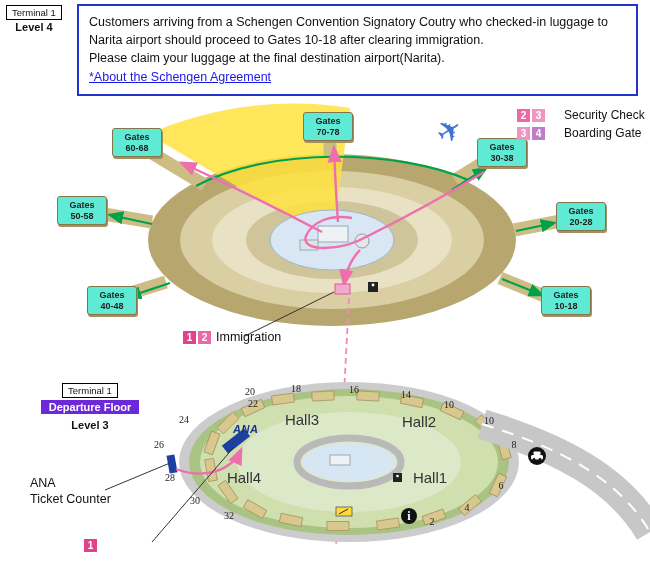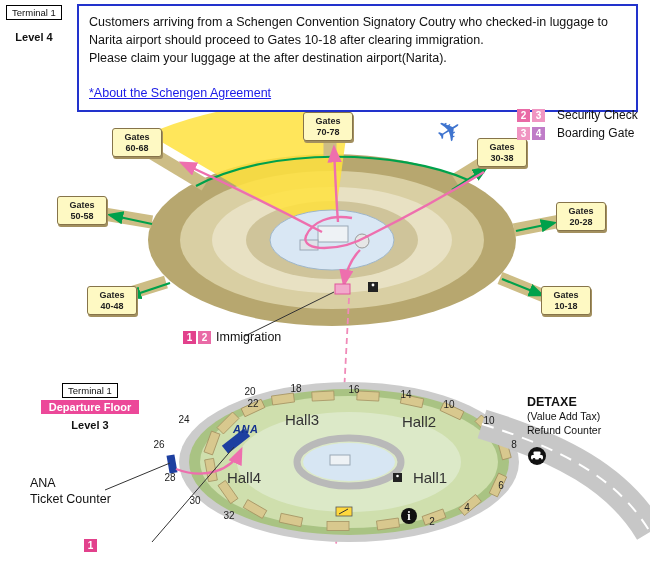--- a/index.html
+++ b/index.html
@@ -4,49 +4,49 @@
 <style>
   html,body{margin:0;padding:0;background:#fff;}
   #canvas{position:relative;width:650px;height:571px;background:#fff;overflow:hidden;
           font-family:"Liberation Sans","DejaVu Sans",sans-serif;color:#111;}
   #mapsvg{position:absolute;left:0;top:0;z-index:1;}
   .lab{position:absolute;z-index:2;}
 
   
   .t1tag{left:2px;top:2px;width:64px;text-align:center;}
   .t1box{display:inline-block;border:1px solid #000;font-size:9.5px;padding:0 5px;line-height:13px;}
-  .lvl{font-weight:bold;font-size:11px;margin-top:11px;}
+  .lvl{font-weight:bold;font-size:11px;margin-top:1px;}
 
   
   .notice{left:77px;top:4px;width:561px;border:2px solid #2233cc;padding:8px 10px 7px 10px;
           font-size:12.5px;line-height:1.42;box-sizing:border-box;background:#fff;}
-  .nlink{display:inline-block;margin-top:18px;color:#1a1ae6;cursor:pointer;font-size:12.5px;}
-
-  
-  .gate{position:absolute;z-index:2;width:48px;height:27px;background:#fef9c3;border:1px solid #86744a;
+  .nlink{display:inline-block;margin-top:2px;color:#1a1ae6;cursor:pointer;font-size:12.5px;}
+
+  
+  .gate{position:absolute;z-index:2;width:48px;height:27px;background:#5eead4;border:1px solid #86744a;
         border-radius:3px;display:flex;flex-direction:column;align-items:center;justify-content:center;
         font-size:9px;font-weight:bold;color:#222;line-height:1.15;box-shadow:1px 2px 0 #a3905f;}
 
   
   .badge{display:inline-flex;width:13px;height:13px;align-items:center;justify-content:center;
          color:#fff;font-size:10px;font-weight:bold;margin-right:2px;background:#e2418c;flex:none;}
 
   .legend{left:517px;top:108px;font-size:12px;}
   .legrow{display:flex;align-items:center;margin-bottom:4px;}
-  .legrow span.txt{margin-left:10px;}
+  .legrow span.txt{margin-left:17px;}
 
   .immig{left:183px;top:330px;display:flex;align-items:center;font-size:12.5px;}
   .immig .txt{margin-left:3px;}
 
   
   .l3head{left:38px;top:383px;width:104px;display:flex;flex-direction:column;align-items:center;}
-  .floorbox{background:#ec4899;color:#fff;font-weight:bold;font-size:11px;padding:1px 8px;margin-top:2px;}
+  .floorbox{background:#6d28d9;color:#fff;font-weight:bold;font-size:11px;padding:1px 8px;margin-top:2px;}
   .l3lvl{font-weight:bold;font-size:11px;margin-top:5px;}
 
-  .num{position:absolute;z-index:2;font-size:10px;color:#222;transform:translate(-50%,-50%);}
+  .num{position:absolute;z-index:2;font-size:10px;color:#222;transform:translate(-50%,-50%);font-family:Liberation Serif, serif;}
   .hall{position:absolute;z-index:2;font-size:15px;color:#333;transform:translate(-50%,-50%);}
 
   .analogo{left:233px;top:423px;font-size:11px;font-weight:bold;font-style:italic;color:#16338e;letter-spacing:.5px;}
   .detaxe{left:527px;top:394px;line-height:1.3;font-size:10.5px;}
   .detaxe .t{font-weight:bold;font-size:12.5px;}
   .anatc{left:30px;top:476px;font-size:12.5px;line-height:1.25;}
   .checkin{left:84px;top:539px;display:flex;align-items:center;font-size:12.5px;}
   .checkin .txt{margin-left:4px;}
 
   .plane{left:437px;top:116px;font-size:30px;color:#3f74cf;transform:rotate(-32deg);line-height:1;}
@@ -231,21 +231,21 @@
     <line x1="152" y1="542" x2="234" y2="447" stroke="#333" stroke-width="1"></line>
   </svg>
 
   <div class="lab t1tag">
     <span class="t1box">Terminal 1</span>
     <div class="lvl">Level 4</div>
   </div>
 
   <div class="lab notice">
     <div>Customers arriving from a Schengen Convention Signatory Coutry who checked-in luggage to Narita airport should proceed to Gates 10-18 after clearing immigration.</div>
-    <div>Please claim your luggage at the after destination airport(Narita).</div>
+    <div>Please claim your luggage at the final destination airport(Narita).</div>
     <a href="#" class="nlink">*About the Schengen Agreement</a>
   </div>
 
   <div class="lab plane">✈</div>
 
   <div class="gate" style="left:112px;top:128px;">
     <span>Gates</span>
     <span>60-68</span>
   </div>
   <div class="gate" style="left:303px;top:112px;">
@@ -315,25 +315,20 @@
   <span class="num" style="left:195px;top:500px;">30</span>
   <span class="num" style="left:229px;top:515px;">32</span>
 
   <span class="hall" style="left:302px;top:419px;">Hall3</span>
   <span class="hall" style="left:399px;top:421px;margin-left:20px;">Hall2</span>
   <span class="hall" style="left:430px;top:477px;">Hall1</span>
   <span class="hall" style="left:244px;top:477px;">Hall4</span>
 
   <span class="lab analogo">ANA</span>
 
-  <div class="lab detaxe">
-    <div class="t">DETAXE</div>
-    <div>(Value Add Tax)</div>
-    <div>Refund Counter</div>
-  </div>
 
   <div class="lab anatc">
     <div>ANA</div>
     <div>Ticket Counter</div>
   </div>
 
   <div class="lab checkin">
     <span class="badge" style="background: rgb(226, 65, 140);">1</span>
   </div>
 

